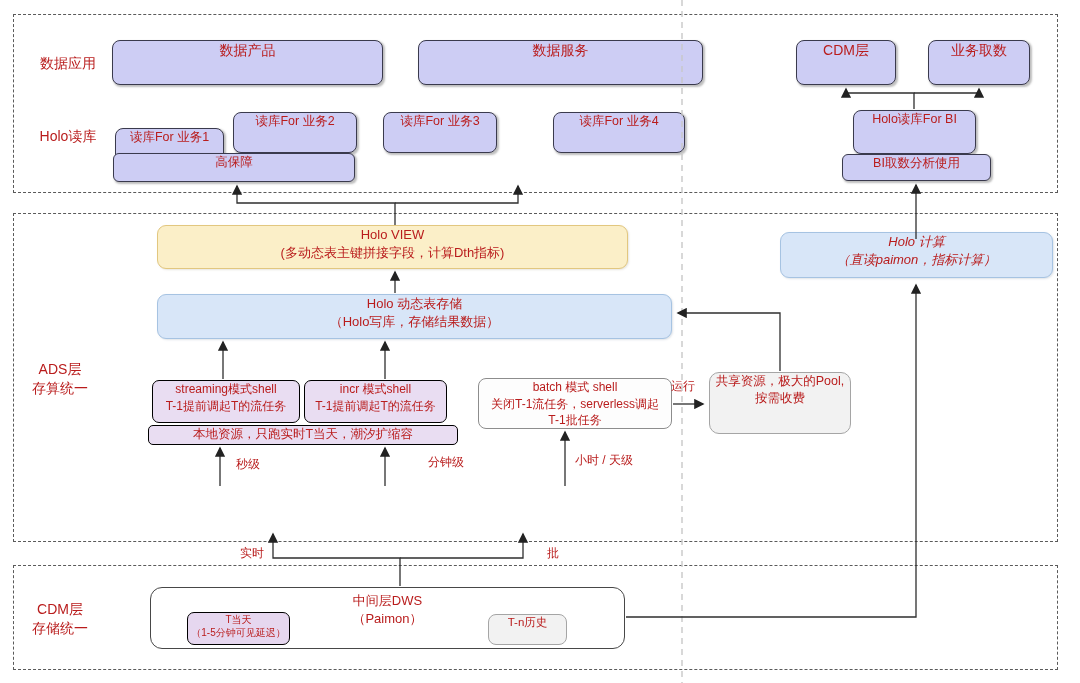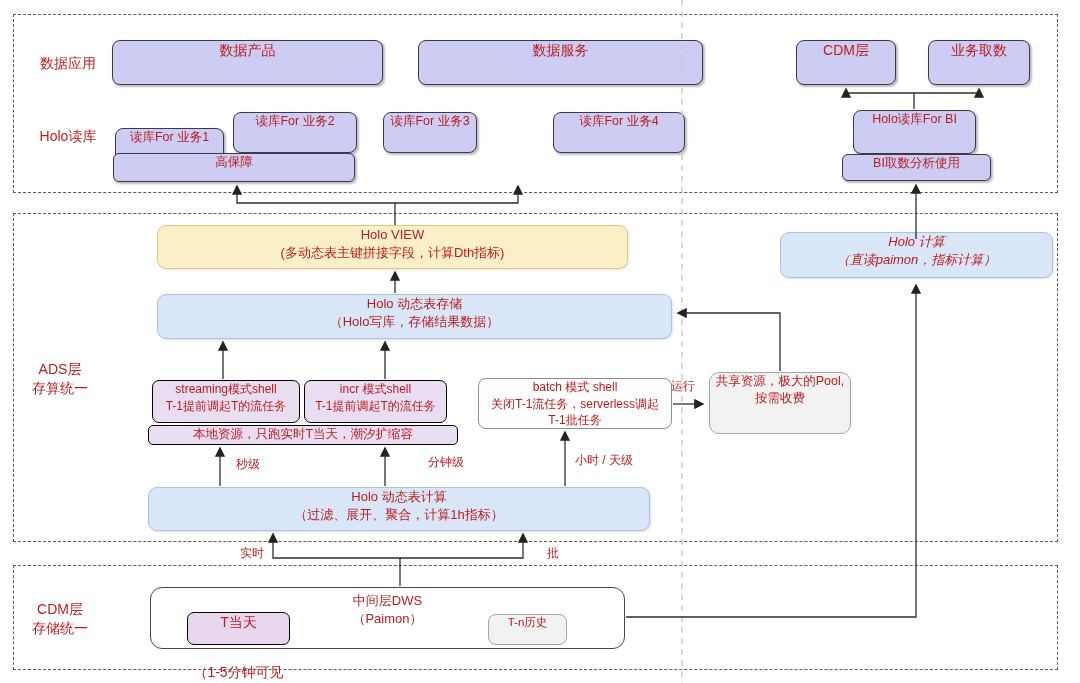--- a/index.html
+++ b/index.html
@@ -15,21 +15,21 @@
   .lav{background:#cdcdf4;border:1px solid #3a3a4d;border-radius:8px;box-shadow:1.5px 1.5px 2px rgba(70,70,70,.35);}
   .lilac{background:#e9ddf2;border:1px solid #000000;border-radius:7px;}
   .yellow{background:#fbefc8;border:1px solid #e2c77f;border-radius:9px;box-shadow:1px 1px 2px rgba(120,110,70,.18);}
   .blue{background:#d8e6f8;border:1px solid #a6c3e2;border-radius:9px;box-shadow:1px 1px 2px rgba(80,100,130,.18);}
   .whitebox{background:#fdfdfd;border:1px solid #8d8d8d;border-radius:8px;}
   .graybox{background:#f2f2f2;border:1px solid #a5a5a5;border-radius:10px;}
   .dws{background:#ffffff;border:1px solid #474747;border-radius:12px;}
   .lbl{position:absolute;text-align:center;line-height:1.35;font-size:14px;}
   .edge{position:absolute;font-size:12px;white-space:nowrap;}
   .f14{font-size:14px;} .f13{font-size:13px;} .f125{font-size:12.5px;} .f12{font-size:12px;}
-  .f115{font-size:11.5px;} .f105{font-size:14px;line-height:1.3;gap:32px;}
+  .f115{font-size:11.5px;} .f105{font-size:10px;line-height:1.3;}
   svg.wires{position:absolute;left:0;top:0;pointer-events:none;}
 </style>
 </head>
 <body>
 
 <div id="stage">
 
   <div class="section" style="left:13px;top:14px;width:1045px;height:179px;"></div>
   <div class="section" style="left:13px;top:213px;width:1045px;height:329px;"></div>
   <div class="section" style="left:13px;top:565px;width:1045px;height:105px;"></div>
@@ -49,21 +49,21 @@
   <div class="box lav f14" style="left:928px;top:40px;width:102px;height:45px;">
     <span>业务取数</span>
   </div>
 
   <div class="box lav f125" style="left:115px;top:128px;width:109px;height:41px;">
     <span>读库For 业务1</span>
   </div>
   <div class="box lav f125" style="left:233px;top:112px;width:124px;height:41px;">
     <span>读库For 业务2</span>
   </div>
-  <div class="box lav f125" style="left:383px;top:112px;width:94px;height:41px;">
+  <div class="box lav f125" style="left:383px;top:112px;width:114px;height:41px;">
     <span>读库For 业务3</span>
   </div>
   <div class="box lav f125" style="left:553px;top:112px;width:132px;height:41px;">
     <span>读库For 业务4</span>
   </div>
   <div class="box lav f125" style="left:853px;top:110px;width:123px;height:44px;">
     <span>Holo读库For BI</span>
   </div>
 
   <div class="box lav f125" style="left:113px;top:153px;width:242px;height:29px;border-radius:6px;">
@@ -102,24 +102,20 @@
     <span>本地资源，只跑实时T当天，潮汐扩缩容</span>
   </div>
   <div class="box whitebox f12" style="left:478px;top:378px;width:194px;height:51px;">
     <span>batch 模式 shell</span>
     <span>关闭T-1流任务，serverless调起</span>
     <span>T-1批任务</span>
   </div>
   <div class="box graybox f125" style="left:709px;top:372px;width:142px;height:62px;">
     <span>共享资源，极大的Pool,</span>
     <span>按需收费</span>
-  </div>
-  <div class="box blue f13" style="left:148px;top:487px;width:502px;height:44px;">
-    <span>Holo 动态表计算</span>
-    <span>（过滤、展开、聚合，计算1h指标）</span>
   </div>
 
   <div class="edge" style="left:671px;top:378px;">运行</div>
   <div class="edge" style="left:236px;top:456px;">秒级</div>
   <div class="edge" style="left:428px;top:454px;">分钟级</div>
   <div class="edge" style="left:575px;top:452px;">小时 / 天级</div>
   <div class="edge" style="left:240px;top:545px;">实时</div>
   <div class="edge" style="left:547px;top:545px;">批</div>
 
   <div class="lbl" style="left:22px;top:600px;width:76px;">

